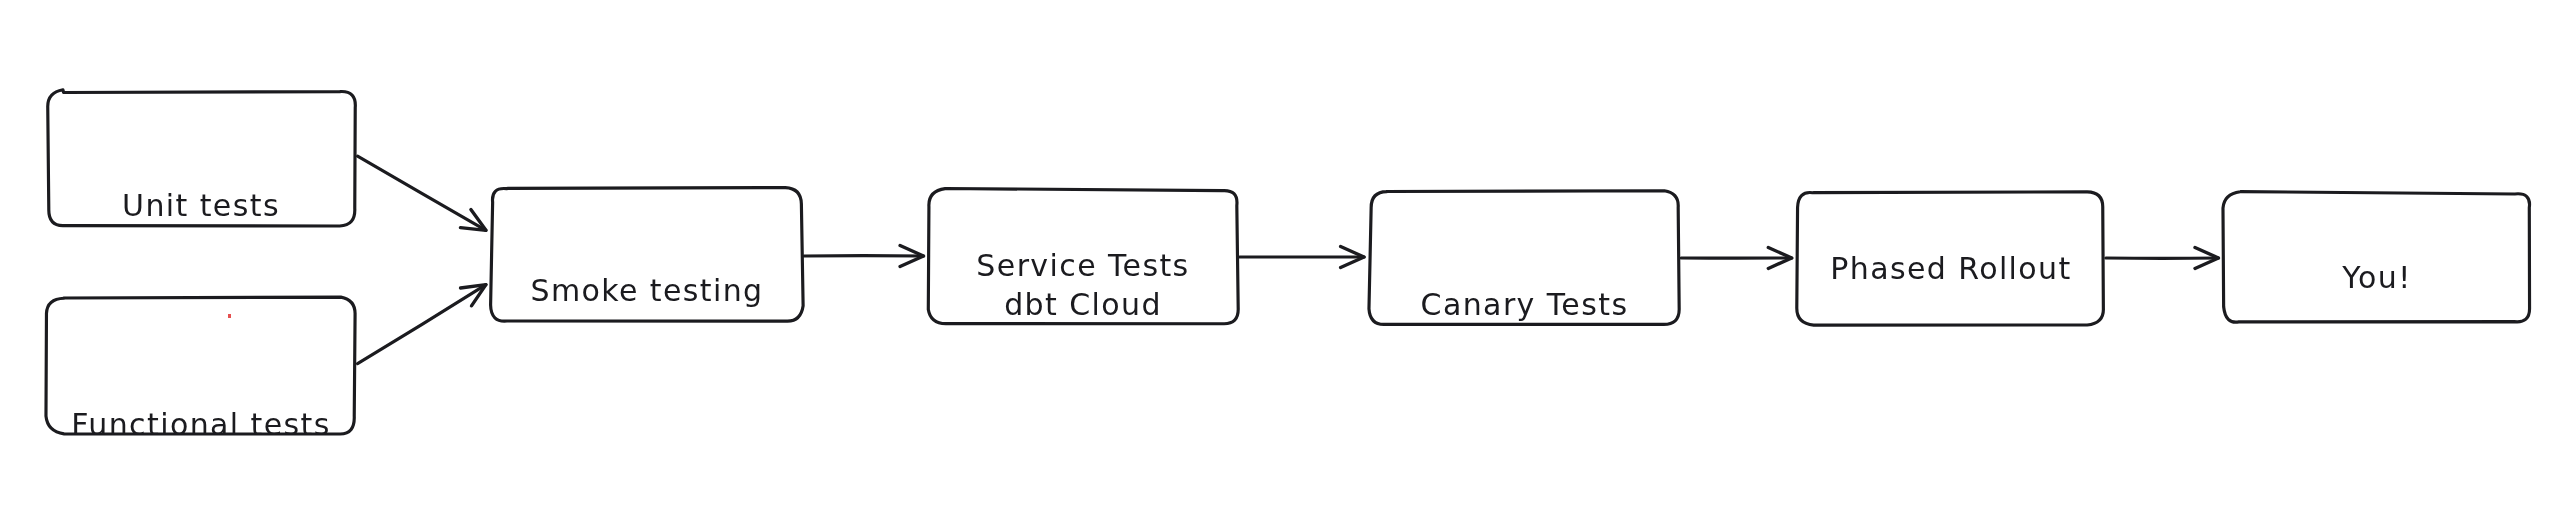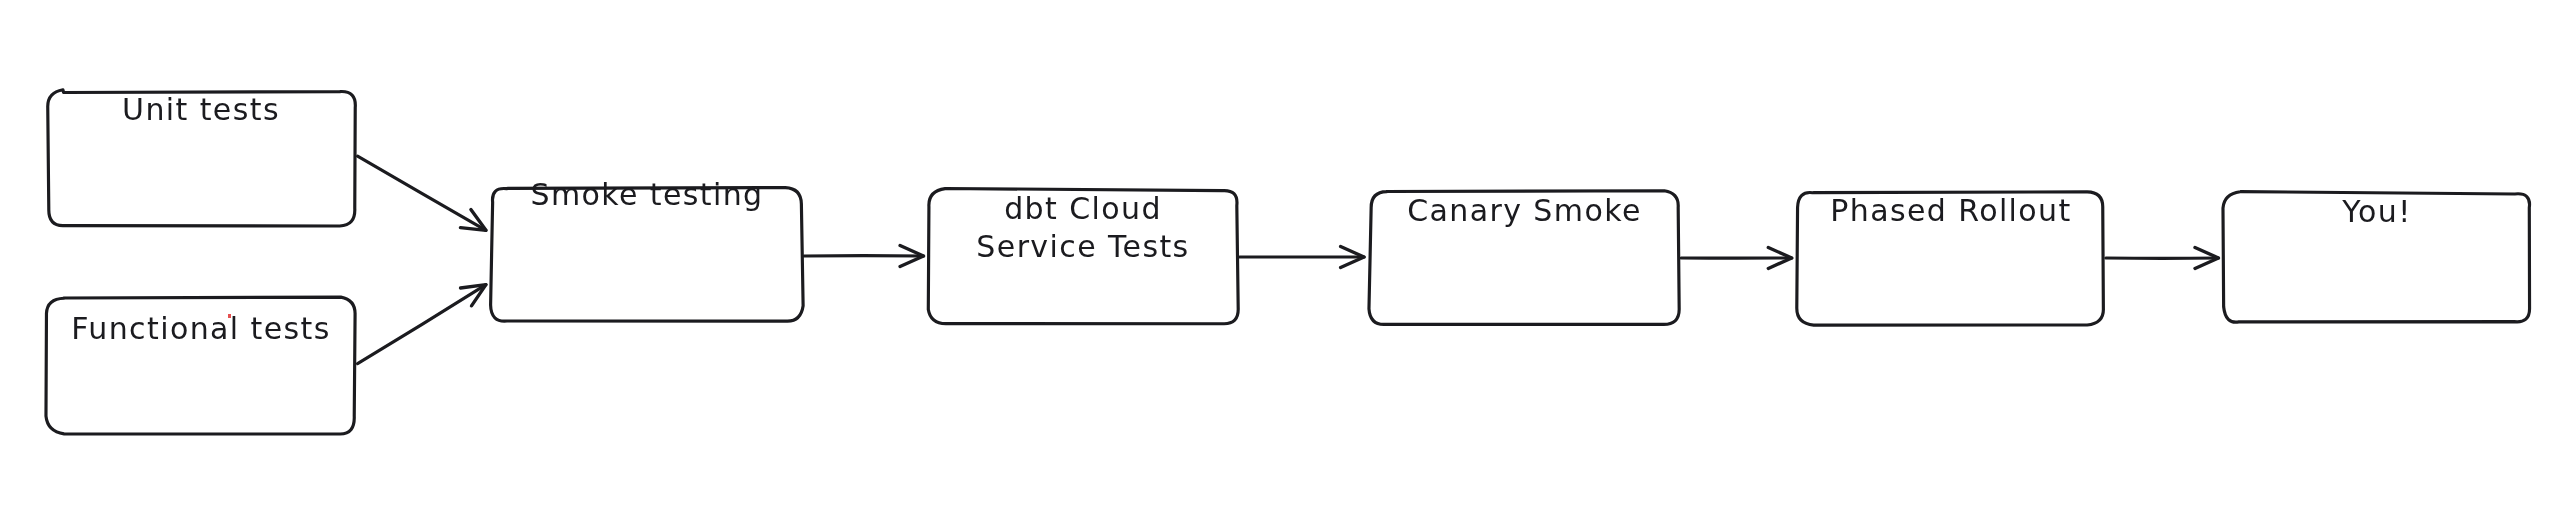--- a/index.html
+++ b/index.html
@@ -24,21 +24,21 @@
     inset: 0;
     width: 2576px;
     height: 510px;
     display: block;
   }
   .node-label {
     position: absolute;
     display: flex;
     flex-direction: column;
     align-items: center;
-    justify-content: flex-start;
+    justify-content: flex-end;
     text-align: center;
     color: #1b1b1f;
     font-family: "DejaVu Sans", sans-serif;
     font-size: 30px;
     letter-spacing: 1.4px;
     line-height: 1.28;
     pointer-events: none;
     white-space: pre;
   }
   .node-hit {
@@ -90,23 +90,23 @@
       </g>
   </svg>
 
   <div id="labels-layer">
       <div class="node-label" style="left: 47px; top: 91px; width: 308px; height: 134px;"><span>Unit tests</span></div>
       <div class="node-hit" style="left: 47px; top: 91px; width: 308px; height: 134px;"></div>
       <div class="node-label" style="left: 47px; top: 310px; width: 308px; height: 134px;"><span>Functional tests</span></div>
       <div class="node-hit" style="left: 47px; top: 298px; width: 308px; height: 134px;"></div>
       <div class="node-label" style="left: 492px; top: 176px; width: 310px; height: 134px;"><span>Smoke testing</span></div>
       <div class="node-hit" style="left: 492px; top: 188px; width: 310px; height: 134px;"></div>
-      <div class="node-label" style="left: 929px; top: 190px; width: 308px; height: 134px;"><span>dbt Cloud</span><span>Service Tests</span></div>
+      <div class="node-label" style="left: 929px; top: 190px; width: 308px; height: 134px;"><span>Service Tests</span><span>dbt Cloud</span></div>
       <div class="node-hit" style="left: 929px; top: 190px; width: 308px; height: 134px;"></div>
-      <div class="node-label" style="left: 1370px; top: 192px; width: 309px; height: 132px;"><span>Canary Smoke</span></div>
+      <div class="node-label" style="left: 1370px; top: 192px; width: 309px; height: 132px;"><span>Canary Tests</span></div>
       <div class="node-hit" style="left: 1370px; top: 192px; width: 309px; height: 132px;"></div>
       <div class="node-label" style="left: 1798px; top: 192px; width: 306px; height: 96px;"><span>Phased Rollout</span></div>
       <div class="node-hit" style="left: 1798px; top: 192px; width: 306px; height: 132px;"></div>
       <div class="node-label" style="left: 2224px; top: 193px; width: 306px; height: 104px;"><span>You!</span></div>
       <div class="node-hit" style="left: 2224px; top: 193px; width: 306px; height: 130px;"></div>
     </div>
   <div id="artifacts-layer">
       <div class="speck" style="left: 228px; top: 314px; background: rgb(224, 49, 49);"></div>
     </div>
 

